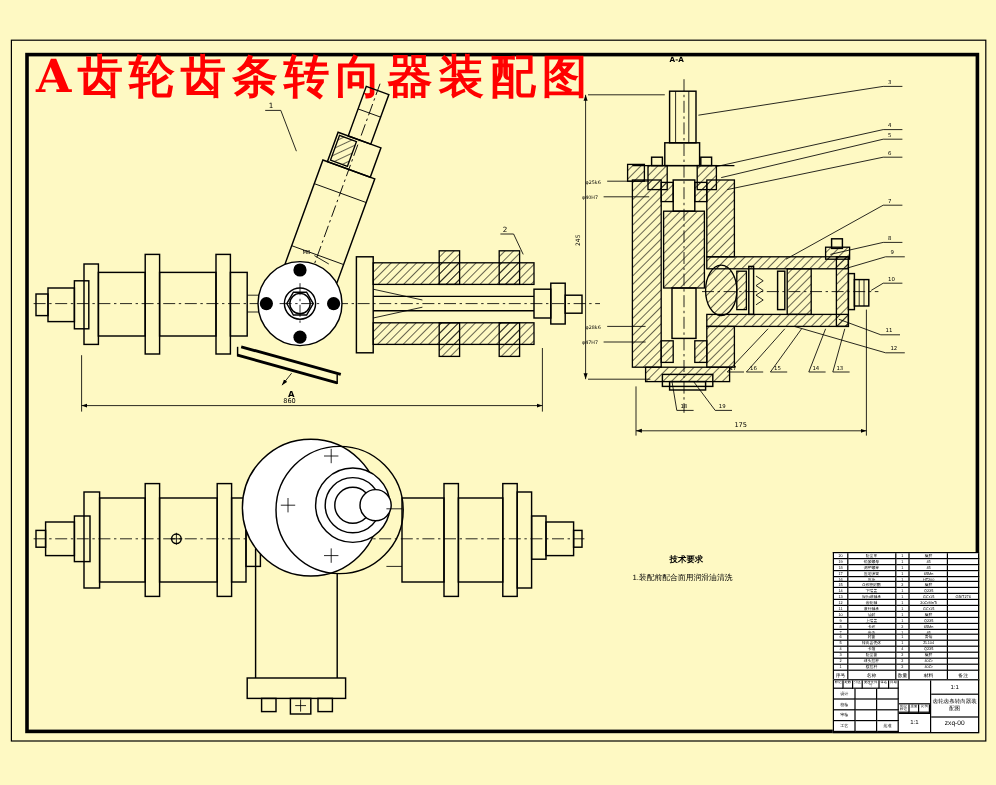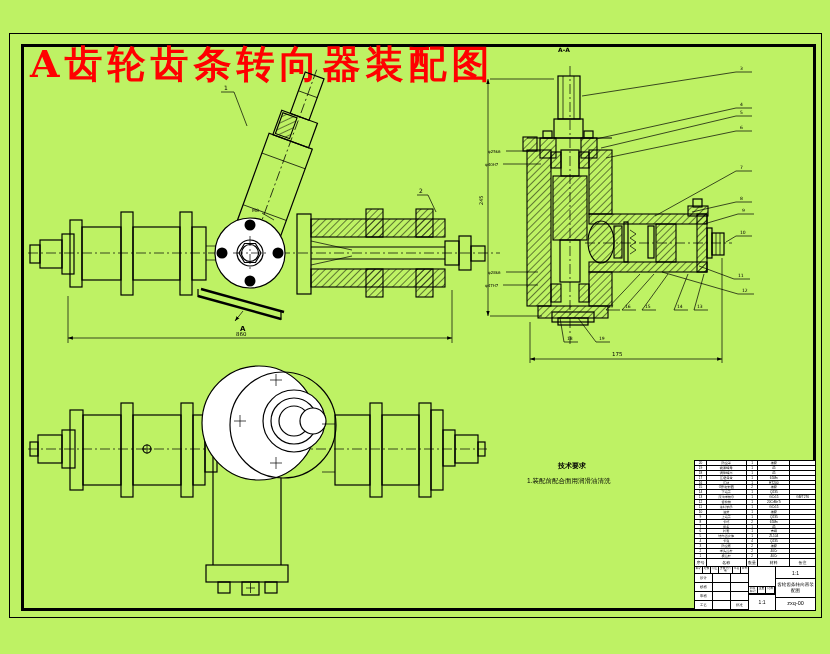--- a/index.html
+++ b/index.html
@@ -1,16 +1,16 @@
 <!DOCTYPE html>
 <html><head>
 <meta charset="utf-8">
 <style>
   html,body{margin:0;padding:0;background:#fff;}
-  #page{position:relative;width:830px;height:654px;background:#bef264;overflow:hidden;
+  #page{position:relative;width:830px;height:654px;background:#fef9c3;overflow:hidden;
         font-family:"Liberation Sans",sans-serif;color:#000;}
   #frame-outer{position:absolute;left:9px;top:33px;width:813px;height:585px;
         border:1.2px solid #000;box-sizing:border-box;}
   #frame-inner{position:absolute;left:21px;top:44px;width:795px;height:567px;
         border:3px solid #000;box-sizing:border-box;}
   #main-title{position:absolute;left:30px;top:44px;width:470px;
         font-family:"DejaVu Serif",serif;font-weight:700;font-size:38px;
         letter-spacing:5px;line-height:1.05;white-space:nowrap;}
   svg text{font-family:"DejaVu Sans",sans-serif;fill:#000;stroke:none;}
   .ln{stroke:#000;fill:none;stroke-width:1.2;}

